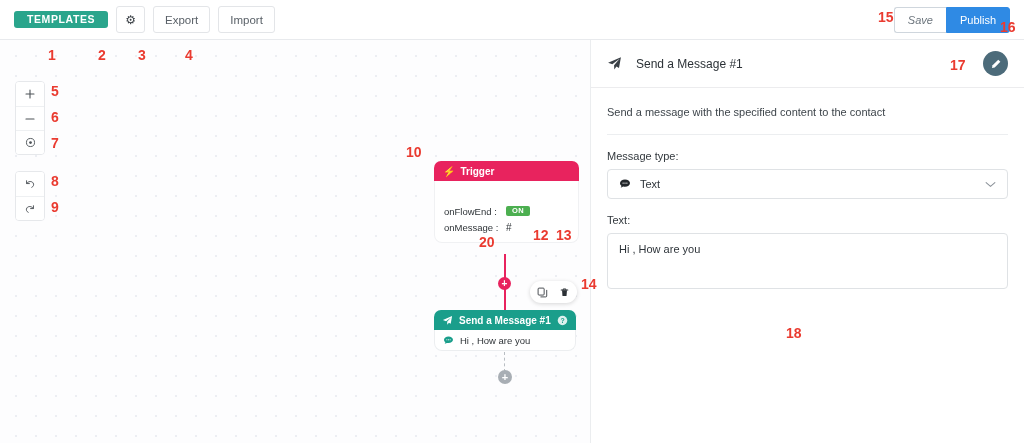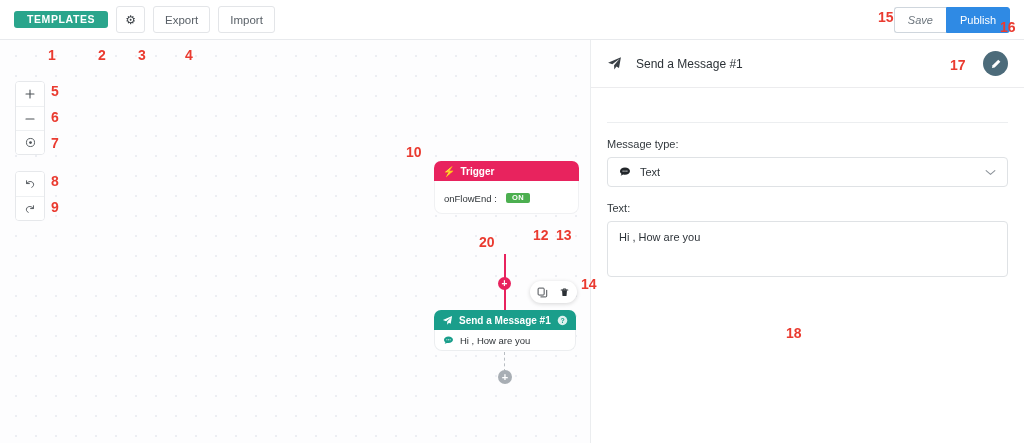--- a/index.html
+++ b/index.html
@@ -72,21 +72,21 @@
 
   .node-trigger { left:434px; top:121px; width:145px; }
   .trig-head {
     background:#e8235e; color:#fff; border-radius:7px 7px 0 0;
     height:20px; display:flex; align-items:center; padding:0 9px;
     font-size:10px; font-weight:600;
   }
   .trig-head .bolt { font-size:10px; margin-right:5px; }
   .trig-body {
     background:#fff; border:1px solid #f0f1f3; border-top:none;
-    border-radius:0 0 8px 8px; padding:9px 9px 7px 9px;
+    border-radius:0 0 8px 8px; padding:22px 9px 7px 9px;
   }
   .trig-row { display:flex; align-items:center; height:16px; font-size:9.5px; color:#2f3438; }
   .trig-key { min-width:62px; }
   .badge-on {
     background:#4caf50; color:#fff; font-size:7.5px; font-weight:700;
     border-radius:2px; padding:1.5px 6px; letter-spacing:.4px; line-height:1;
   }
   .trig-val { color:#2f3438; font-size:10px; }
 
   
@@ -233,20 +233,24 @@
 
     <div class="node node-trigger">
       <div class="trig-head">
         <span class="bolt">⚡</span>
         <span>Trigger</span>
       </div>
       <div class="trig-body">
         <div class="trig-row">
           <span class="trig-key">onFlowEnd :</span>
           <span class="badge-on">ON</span>
+        </div>
+        <div class="trig-row">
+          <span class="trig-key">onMessage :</span>
+          <span class="trig-val">#</span>
         </div>
       </div>
     </div>
 
     <div class="edge-line"></div>
     <div class="edge-plus">+</div>
 
     <div class="node-actions">
       <span class="act">
         <svg width="11" height="11" viewBox="0 0 12 12">
@@ -304,20 +308,21 @@
       </span>
       <span class="panel-title">Send a Message #1</span>
       <span class="panel-edit">
         <svg width="12" height="12" viewBox="0 0 14 14">
           <path d="M9.6 1.9l2.5 2.5-6.6 6.6-3.2.7.7-3.2z" fill="#ffffff"></path>
         </svg>
       </span>
     </div>
 
     <div class="panel-body">
+      <div class="panel-desc">Send a message with the specified content to the contact</div>
       <div class="panel-rule"></div>
 
       <div class="field-label">Message type:</div>
       <div class="select-box">
         <span class="sico">
           <svg width="12" height="12" viewBox="0 0 12 12">
             <path d="M6 1.4c2.8 0 5 1.6 5 3.7S8.8 8.8 6 8.8c-.6 0-1.2-.1-1.8-.2L1.7 9.7l.8-1.7C1.6 7.3 1 6.4 1 5.1 1 3 3.2 1.4 6 1.4z" fill="#22262a"></path>
             <circle cx="4.1" cy="5.1" r=".66" fill="#fff"></circle>
               <circle cx="6" cy="5.1" r=".66" fill="#fff"></circle>
               <circle cx="7.9" cy="5.1" r=".66" fill="#fff"></circle>

